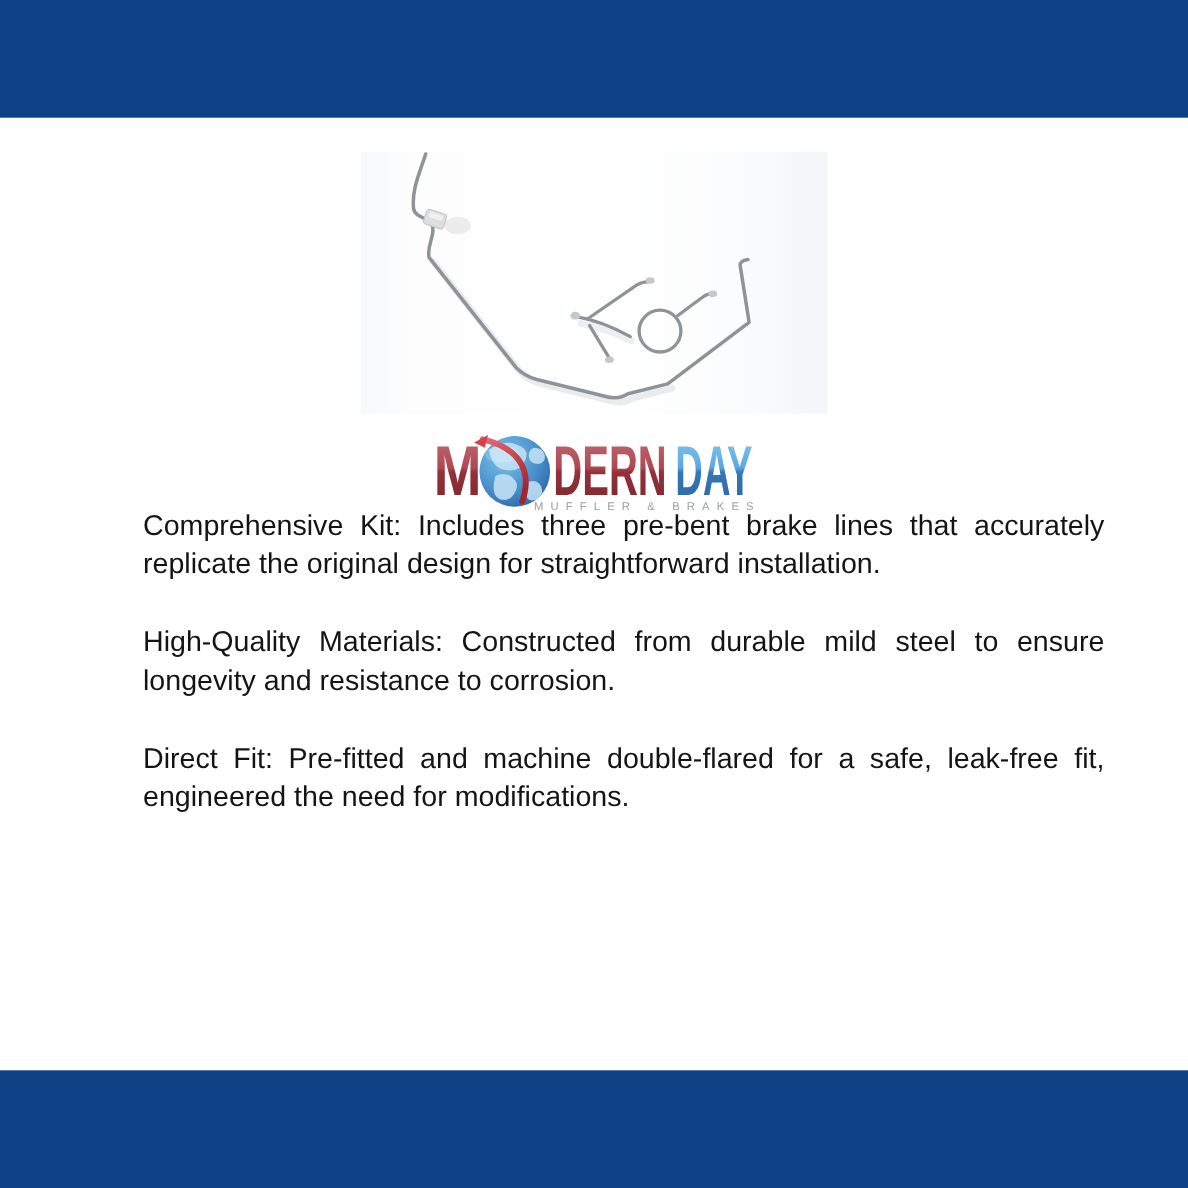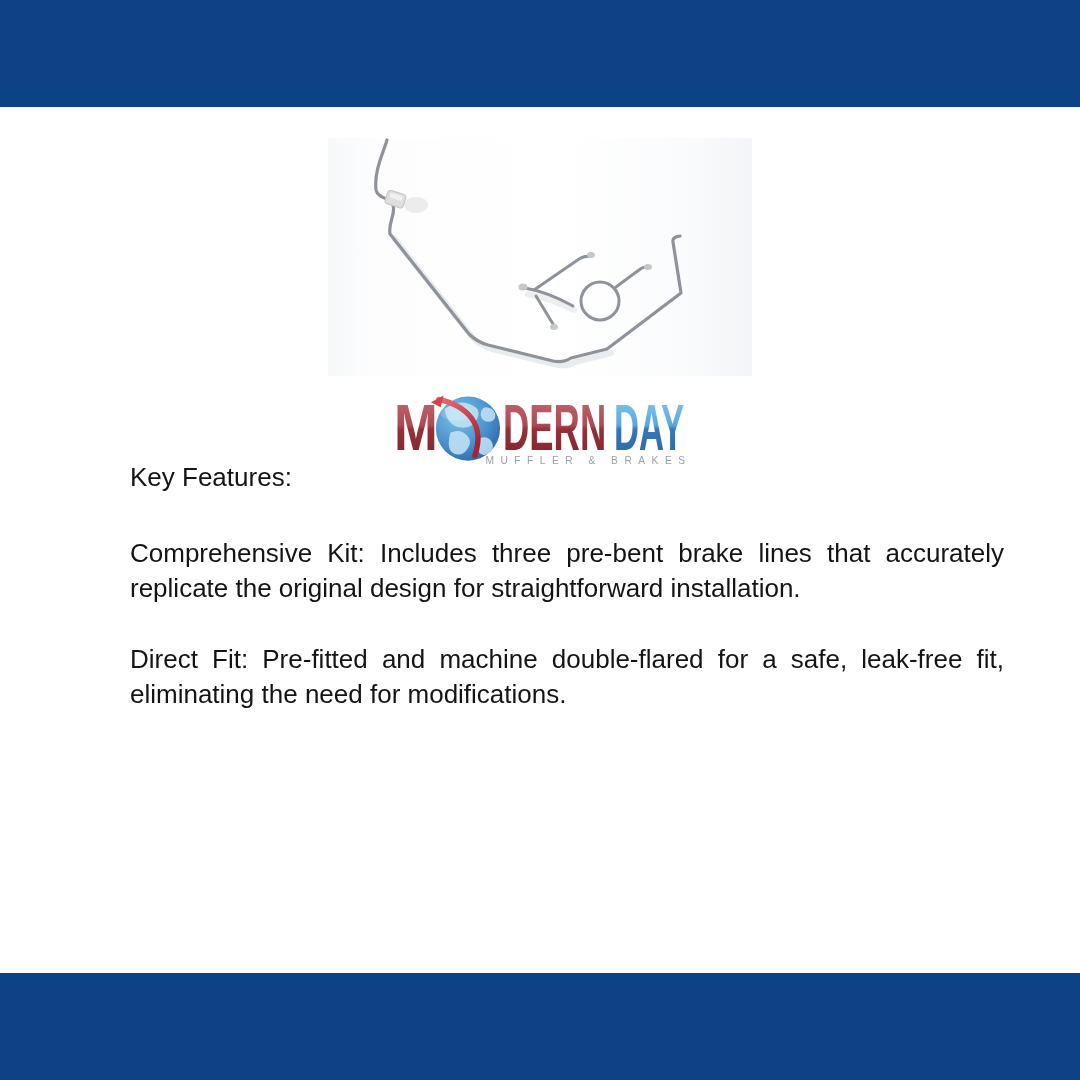--- a/index.html
+++ b/index.html
@@ -109,18 +109,18 @@
 
     <text class="logo-word" x="112" y="56" font-size="66" textLength="106" lengthAdjust="spacingAndGlyphs" fill="url(#gr)">DERN</text>
 
     <text class="logo-word" x="226" y="56" font-size="66" textLength="72" lengthAdjust="spacingAndGlyphs" fill="url(#gb)">DAY</text>
 
     <text class="tagline-text" x="94" y="70" font-size="10.5" textLength="205" lengthAdjust="spacing" fill="#9aa0a6">MUFFLER &amp; BRAKES</text>
   </svg>
 </div>
 
 <section class="content">
-  <h2 class="heading">Key Features:</h2>
   <p>Comprehensive Kit: Includes three pre-bent brake lines that accurately replicate the original design for straightforward installation.</p>
-  <p>Direct Fit: Pre-fitted and machine double-flared for a safe, leak-free fit, eliminating the need for modifications.</p>
+  <p>High-Quality Materials: Constructed from durable mild steel to ensure longevity and resistance to corrosion.</p>
+  <p>Direct Fit: Pre-fitted and machine double-flared for a safe, leak-free fit, engineered the need for modifications.</p>
 </section>
 
 <div class="band band-bottom"></div>
 
 </body></html>

